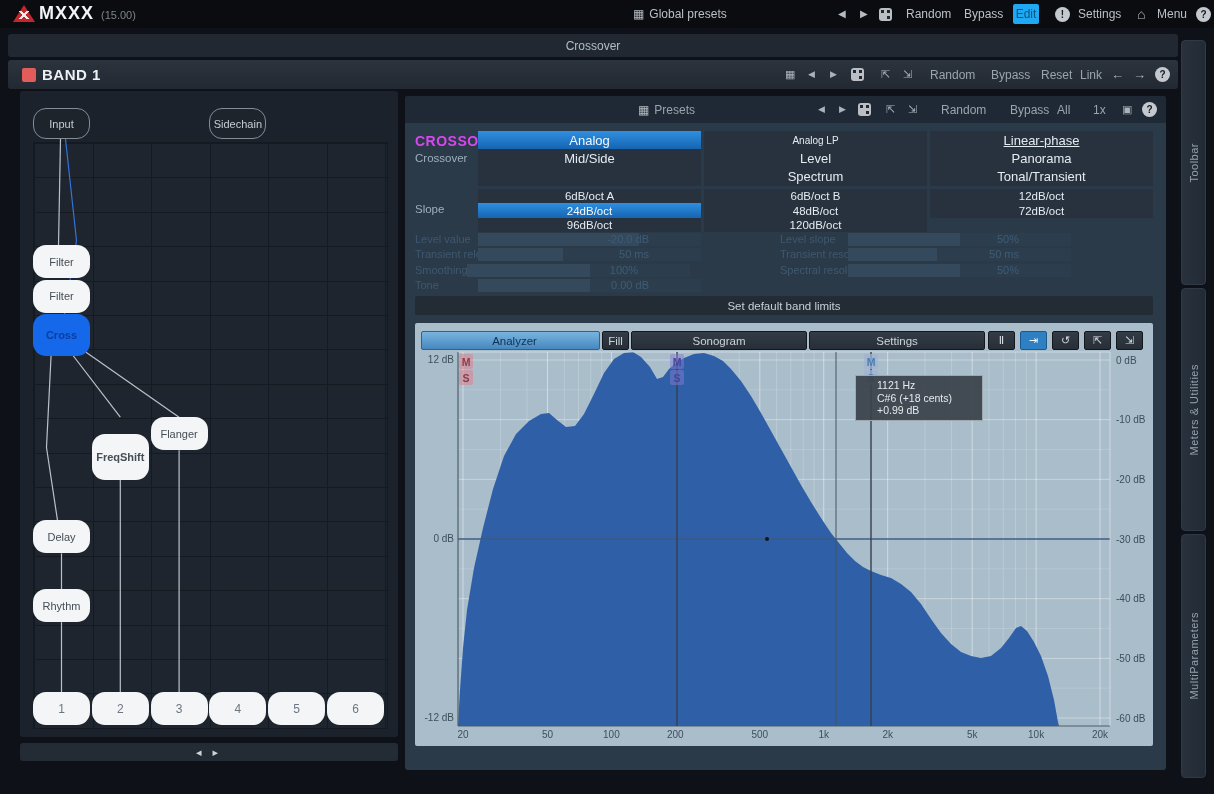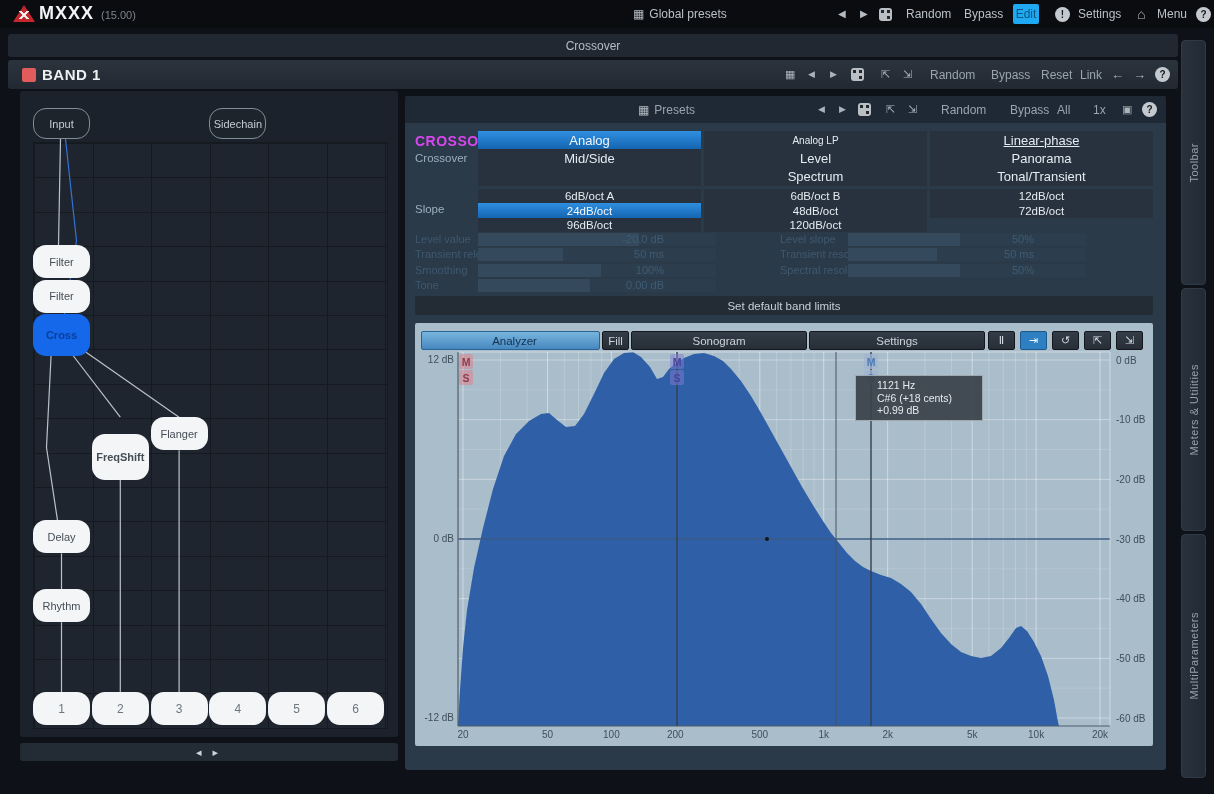--- a/index.html
+++ b/index.html
@@ -57,21 +57,21 @@
 
   
   .rightpanel{left:405px;top:96px;width:761px;height:674px;background:#2b3a48;border-radius:3px;}
   .cx-header{left:0;top:0;width:761px;height:27px;background:#1f2935;border-radius:3px 3px 0 0;}
   .cx-title{left:10px;top:5px;font-size:14px;font-weight:bold;color:#d946ef;letter-spacing:.5px;margin-top:32px;}
   .cx-lab{font-size:11.5px;color:#9cafbe;}
   .optcol{position:absolute;width:223px;background:#27323e;}
   .optrow{display:flex;align-items:center;justify-content:center;color:#e4ebf1;}
   .optrow.sel{background:linear-gradient(#2f8fe0,#1565b2);color:#f2f8fd;}
   .dis-lab{font-size:11px;color:#3d5870;white-space:nowrap;}
-  .dis-strip{position:absolute;width:223px;height:13px;background:#2c3e4e;padding-left:15px;}
+  .dis-strip{position:absolute;width:223px;height:13px;background:#2c3e4e;}
   .dis-fill{position:absolute;left:0;top:0;height:13px;background:#344a5c;}
   .dis-val{position:absolute;right:52px;top:0;font-size:11px;color:#3f5c74;line-height:13px;}
   .setdefault{left:10px;top:200px;width:738px;height:19px;background:#232c35;border-radius:2px;
               color:#c6ced6;font-size:11.5px;display:flex;align-items:center;justify-content:center;}
 
   
   .analyzer{left:10px;top:227px;width:738px;height:423px;background:#a9bdcb;border-radius:2px;}
   .antab{position:absolute;top:8px;height:19px;border-radius:2px;display:flex;align-items:center;
          justify-content:center;font-size:11.5px;box-sizing:border-box;
          background:linear-gradient(#333c47,#272e37);color:#ccd3d9;border:1px solid #141449;
@@ -229,21 +229,21 @@
         <div class="dis-strip" style="left: 73px; top: 137px;">
           <div class="dis-fill" style="width: 161px;"></div>
           <div class="dis-val">-20.0 dB</div>
         </div>
         <div class="abs dis-lab" style="left: 10px; top: 152.3px;">Transient release</div>
         <div class="dis-strip" style="left: 73px; top: 152.3px;">
           <div class="dis-fill" style="width: 85px;"></div>
           <div class="dis-val">50 ms</div>
         </div>
         <div class="abs dis-lab" style="left: 10px; top: 167.6px;">Smoothing</div>
-        <div class="dis-strip" style="left: 73px; top: 167.6px;">
+        <div class="dis-strip" style="left: 62px; top: 167.6px;">
           <div class="dis-fill" style="width: 123px;"></div>
           <div class="dis-val">100%</div>
         </div>
         <div class="abs dis-lab" style="left: 10px; top: 182.9px;">Tone</div>
         <div class="dis-strip" style="left: 73px; top: 182.9px;">
           <div class="dis-fill" style="width: 112px;"></div>
           <div class="dis-val">0.00 dB</div>
         </div>
       </div>
     <div id="params-right">

